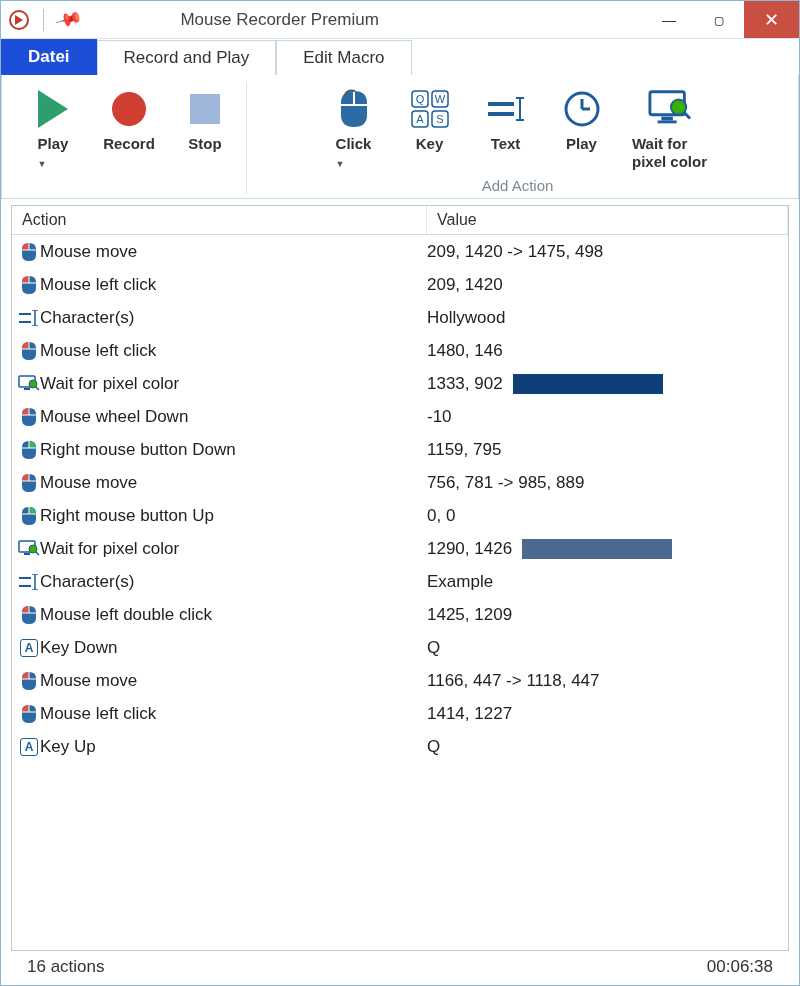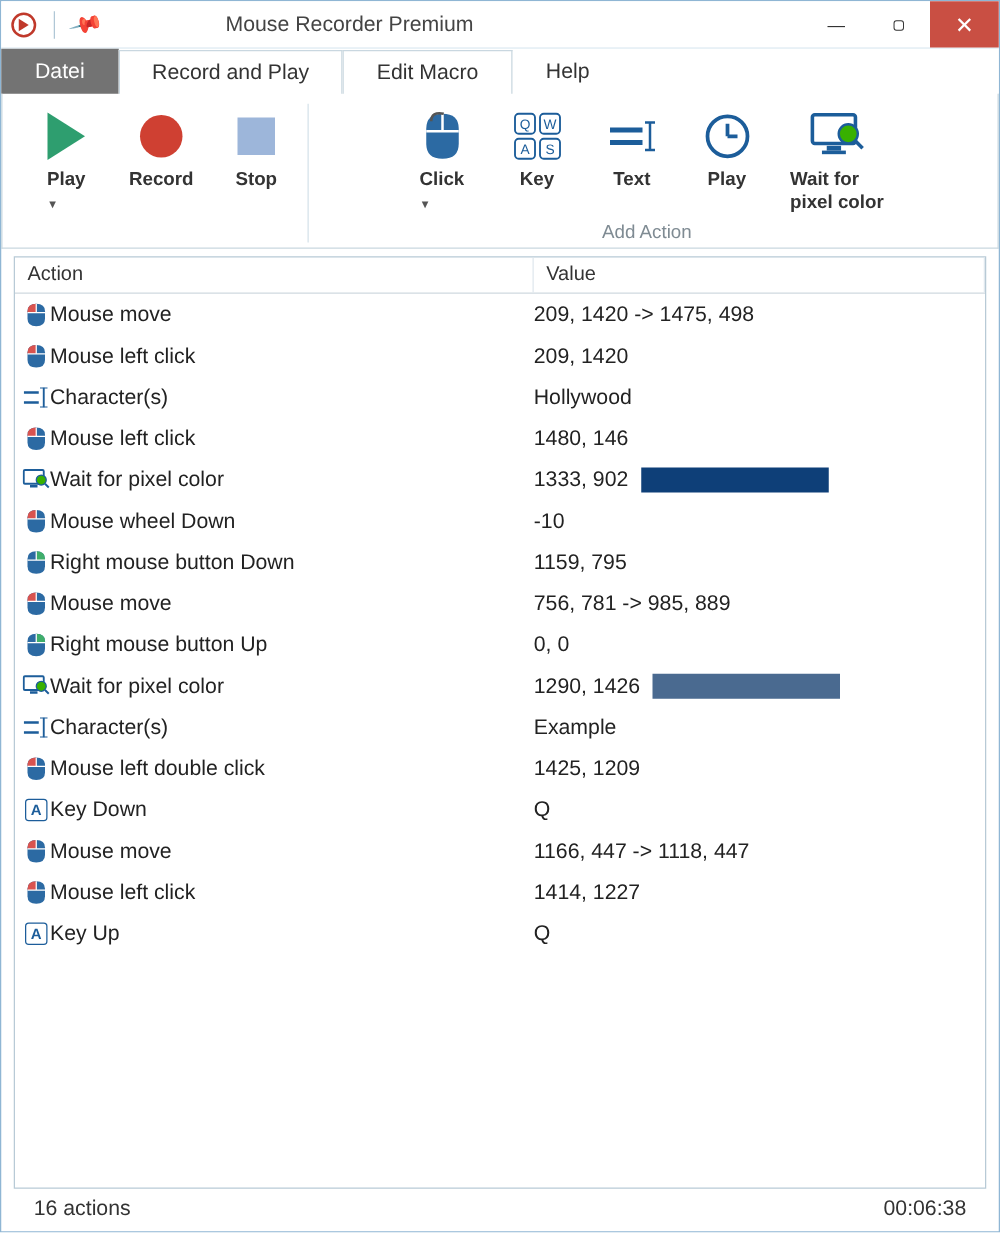--- a/index.html
+++ b/index.html
@@ -22,21 +22,21 @@
 .app-icon::after { content:""; position:absolute; left:4px; top:3px; width:0; height:0; border-left:8px solid #c0392b; border-top:5px solid transparent; border-bottom:5px solid transparent; }
 .pin-icon { color:#1c5d9a; font-size:18px; transform: rotate(30deg); }
 .sep { width:1px; height:22px; background:#b0c7d6; margin:0 4px; }
 .titlebar-title { flex:1; display:flex; align-items:center; justify-content:flex-start; padding-left:100px; color:#444; font-size:17px; }
 .win-controls { display:flex; }
 .win-btn { width:50px; display:flex; align-items:center; justify-content:center; font-size:14px; color:#333; }
 .win-btn.max { font-family: monospace; }
 .win-btn.close { background:#c94f43; color:#fff; width:55px; font-size:18px; }
 .tabs { display:flex; background:#fff; height:36px; align-items:flex-end; }
 .tab { padding:7px 26px; font-size:17px; color:#333; border:1px solid transparent; cursor:default; }
-.tab.active { background:#737373; color:#fff; }
+.tab.active { background:#1d4ed8; color:#fff;font-weight:bold; }
 .tab.inactive { border:1px solid #c9d7e0; border-bottom:none; background:#fff; }
 .tab.open { border-top:1px solid #c9d7e0; border-right:1px solid #c9d7e0; }
 .ribbon { display:flex; border:1px solid #c9d7e0; border-top:none; padding:8px 10px 4px; gap:0; }
 .ribbon-group { display:flex; flex-direction:column; align-items:center; border-right:1px solid #d5e2ea; padding:0 14px; }
 .ribbon-group.last { border-right:none; flex:1; }
 .ribbon-items { display:flex; gap:22px; align-items:flex-start; padding:4px 0 2px; }
 .ribbon-item { display:flex; flex-direction:column; align-items:center; gap:4px; min-width:54px; }
 .ribbon-label { font-size:15px; color:#333; line-height:1.2;font-weight:bold; }
 .drop-arrow { font-size:9px; color:#555; }
 .group-title { color:#7f8b93; font-size:15px; margin-top:4px; }
@@ -75,21 +75,20 @@
       <div class="win-btn">—</div>
       <div class="win-btn max">▢</div>
       <div class="win-btn close">✕</div>
     </div>
   </div>
 
   <div class="tabs">
     <div class="tab active">Datei</div>
     <div class="tab inactive">Record and Play</div>
     <div class="tab inactive open">Edit Macro</div>
-    <div class="tab">Help</div>
   </div>
 
   <div class="ribbon">
     <div class="ribbon-group">
       <div class="ribbon-items">
         <div class="ribbon-item">
           <div class="icon-box">
               <div class="play-tri"></div>
             </div>
           <div class="ribbon-label"><span>Play</span><br><span class="drop-arrow">▼</span></div>

